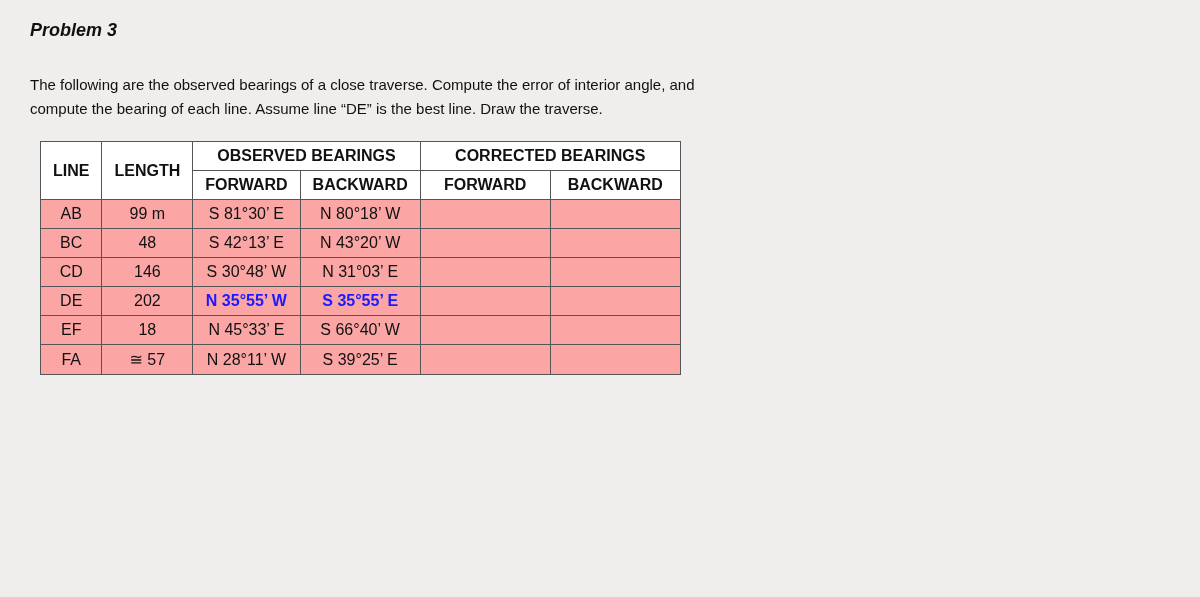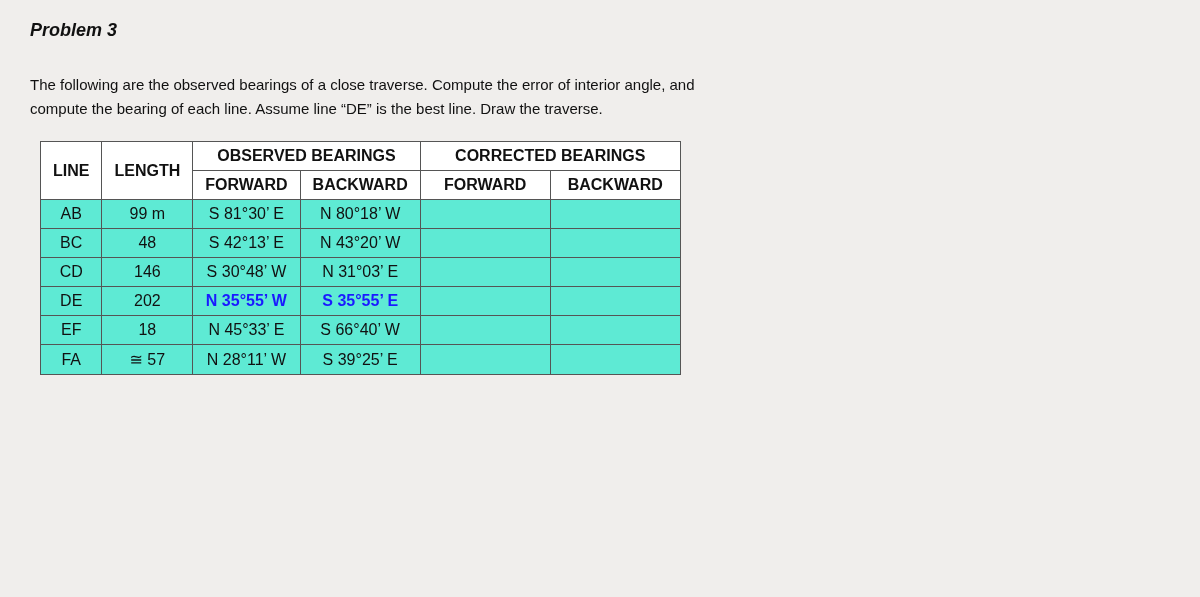--- a/index.html
+++ b/index.html
@@ -36,21 +36,21 @@
       padding: 5px 12px;
       text-align: center;
       white-space: nowrap;
       color: #111;
     }
     table th {
       font-weight: bold;
       background: #fff;
     }
     table td {
-      background: #5eead4;
+      background: #fca5a5;
     }
     .empty-cell {
       min-width: 130px;
       min-height: 28px;
     }
     .de-highlight {
       color: #1a1aff;
       font-weight: bold;
       margin-top: 16px;
     }

